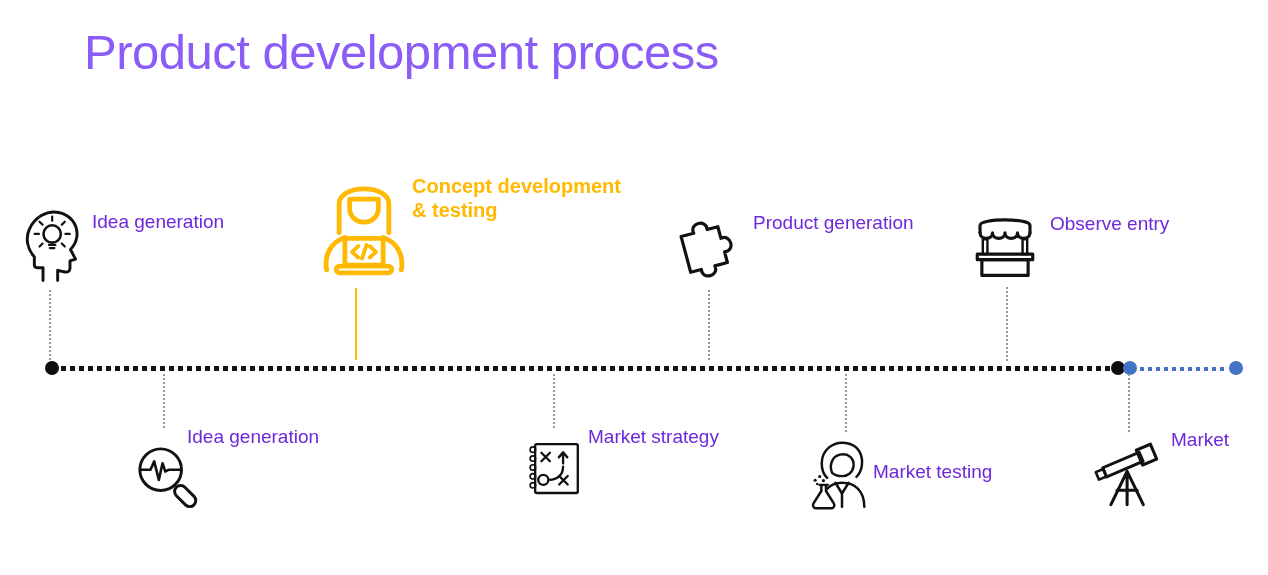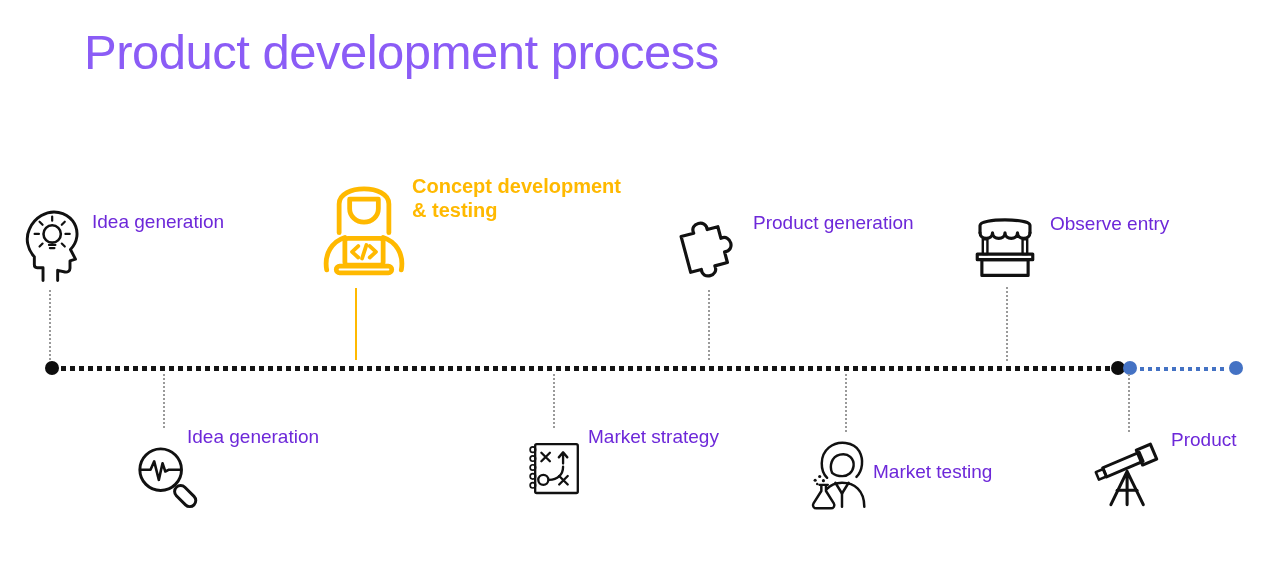--- a/index.html
+++ b/index.html
@@ -143,15 +143,15 @@
 
   <svg class="icon" style="left:1092px; top:438px;" width="72" height="72" viewBox="0 0 80 80" fill="none" stroke="#111" stroke-width="3.4" stroke-linecap="round" stroke-linejoin="round">
     <g transform="rotate(-23 38 28)">
       <rect x="12" y="22.5" width="44" height="11"></rect>
       <rect x="54" y="19" width="17" height="18"></rect>
       <rect x="3" y="24" width="9" height="9" stroke-width="2.8"></rect>
     </g>
     <path d="M39,37 L21,74 M39,37 L57,74 M39,39 V74"></path>
     <path d="M28,58 H50"></path>
   </svg>
-  <div class="label" style="left:1171px; top:429px;">Product</div>
+  <div class="label" style="left:1171px; top:429px;">Market</div>
 
 </div>
 
 </body></html>

